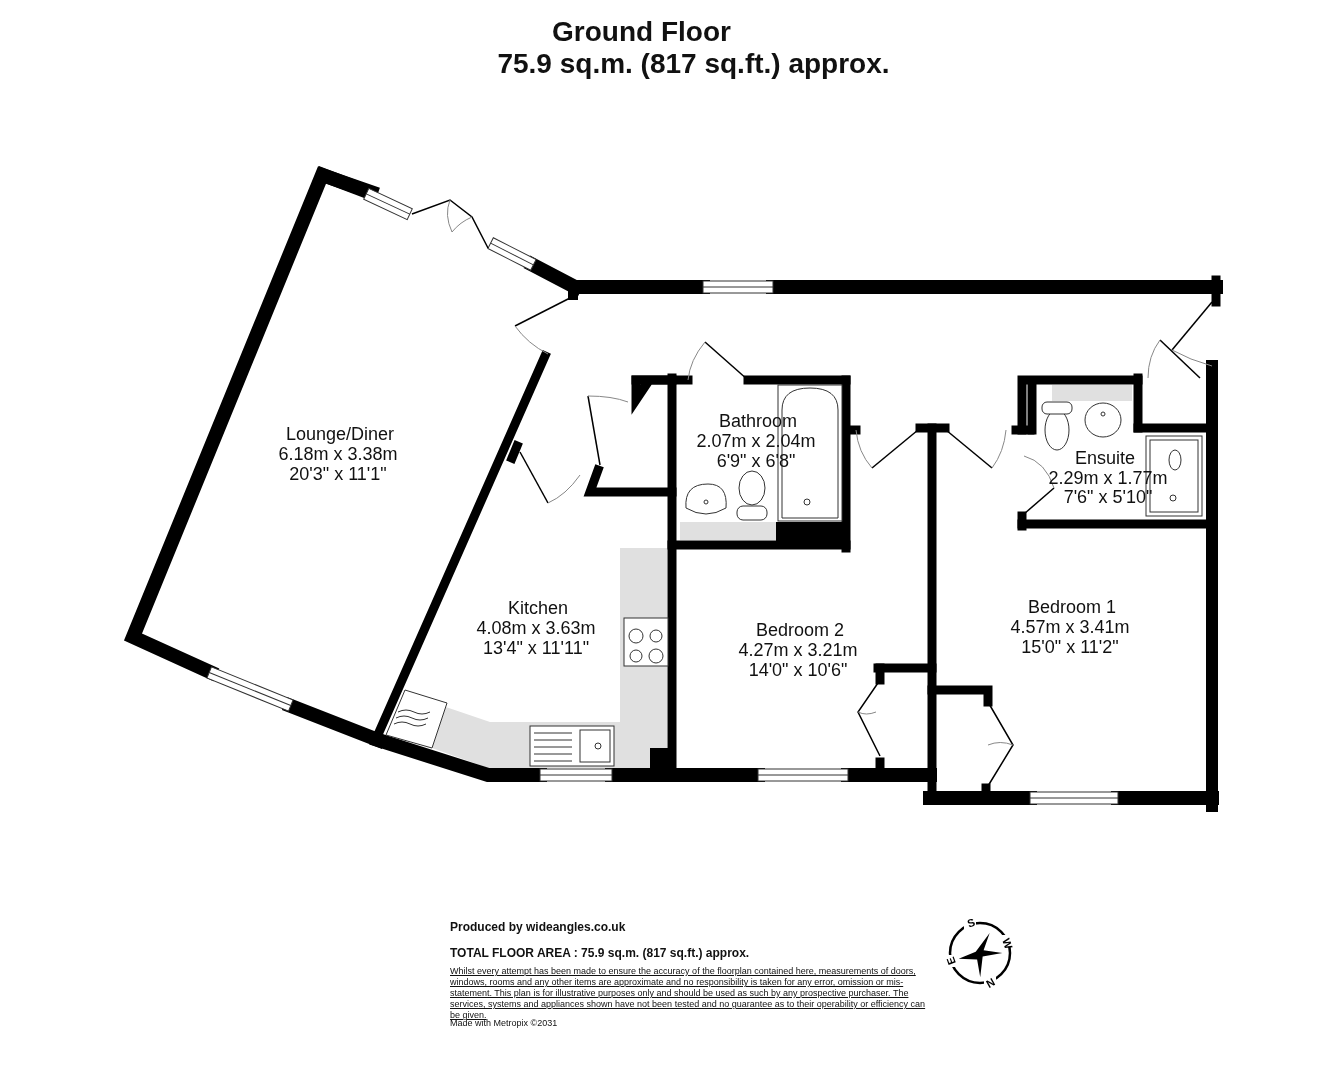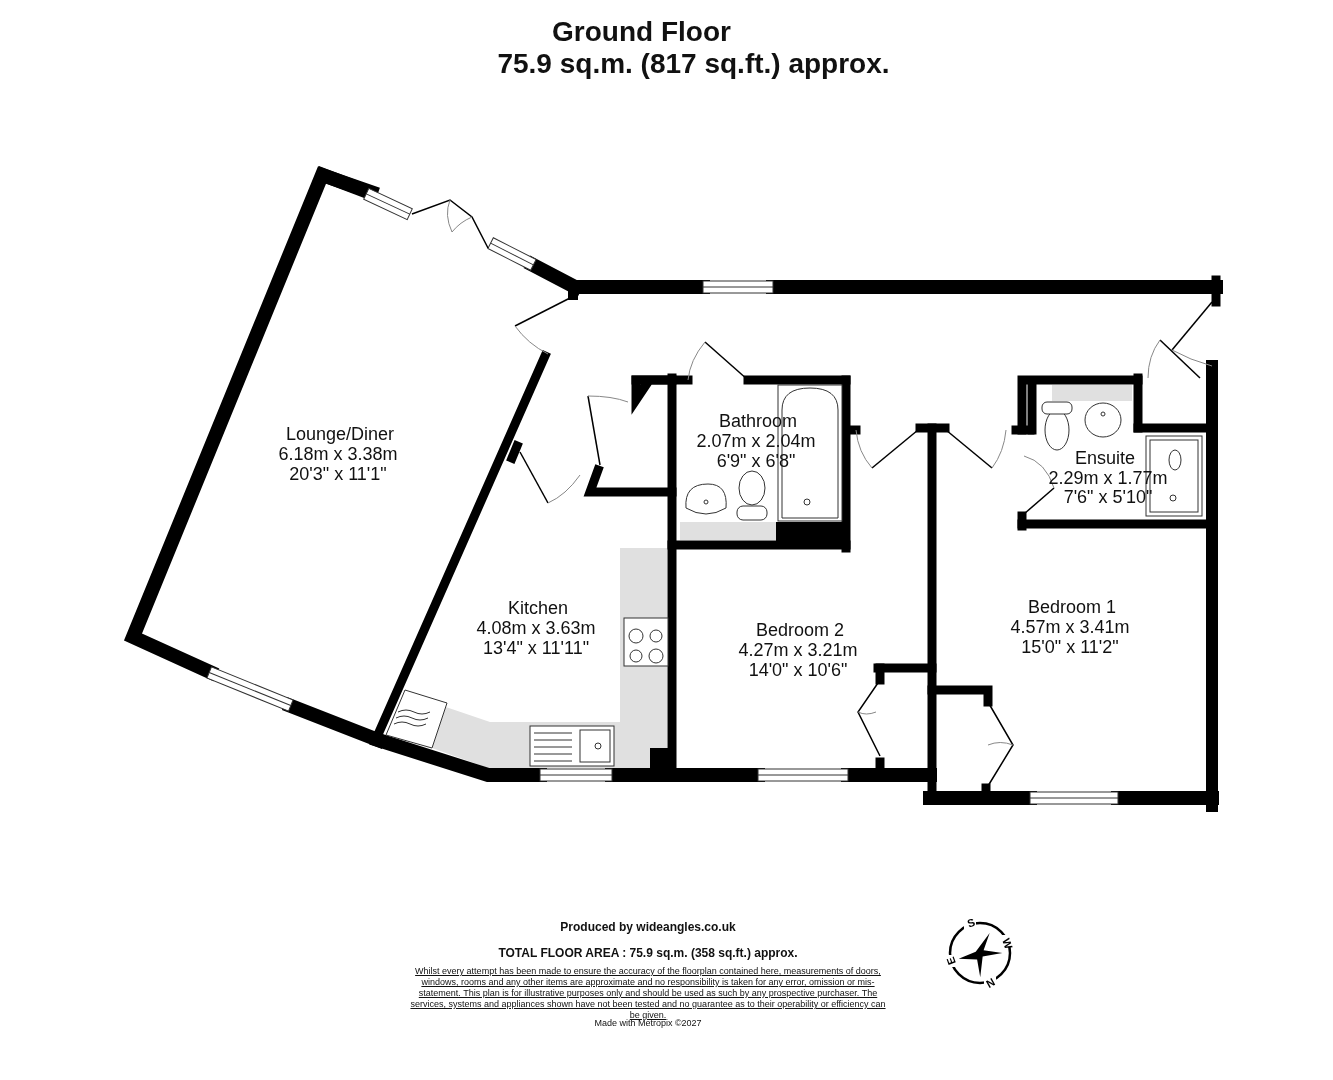--- a/index.html
+++ b/index.html
@@ -2,21 +2,21 @@
 <html><head>
 <meta charset="utf-8">
 <style>
   html, body { margin: 0; padding: 0; background: #ffffff; }
   body { width: 1333px; height: 1080px; position: relative; overflow: hidden; font-family: "Liberation Sans", sans-serif; color: #111; }
   .title { position: absolute; left: 0; width: 1333px; text-align: center; font-weight: bold; font-size: 28px; line-height: 32px; }
   .t1 { top: 16px; left: -25px; }
   .t2 { top: 48px; left: 27px; }
   svg.plan { position: absolute; left: 0; top: 0; }
   .room-label { font-family: "Liberation Sans", sans-serif; font-size: 18px; fill: #111; }
-  .footer { position: absolute; left: 408px; width: 480px; text-align: center; }
+  .footer { position: absolute; left: 450px; width: 480px; text-align: left; }
   .produced { top: 920px; font-weight: bold; font-size: 12px; }
   .total { top: 946px; font-weight: bold; font-size: 12px; }
   .disclaimer { top: 966px; font-size: 9px; line-height: 11px; text-decoration: underline; }
   .made { top: 1018px; font-size: 9px; }
   .compass { position: absolute; left: 940px; top: 915px; }
 </style>
 </head>
 <body>
 
 <div class="title t1">Ground Floor</div>
@@ -206,23 +206,23 @@
     <text class="room-label" x="1108" y="484">2.29m  x 1.77m</text>
     <text class="room-label" x="1108" y="503">7'6"  x 5'10"</text>
 
     <text class="room-label" x="1072" y="613">Bedroom 1</text>
     <text class="room-label" x="1070" y="633">4.57m  x 3.41m</text>
     <text class="room-label" x="1070" y="653">15'0"  x 11'2"</text>
   </g>
 </svg>
 
 <div class="footer produced">Produced by wideangles.co.uk</div>
-<div class="footer total">TOTAL FLOOR AREA : 75.9 sq.m. (358 sq.ft.) approx.</div>
+<div class="footer total">TOTAL FLOOR AREA : 75.9 sq.m. (817 sq.ft.) approx.</div>
 <div class="footer disclaimer">Whilst every attempt has been made to ensure the accuracy of the floorplan contained here, measurements of doors, windows, rooms and any other items are approximate and no responsibility is taken for any error, omission or mis-statement. This plan is for illustrative purposes only and should be used as such by any prospective purchaser. The services, systems and appliances shown have not been tested and no guarantee as to their operability or efficiency can be given.</div>
-<div class="footer made">Made with Metropix ©2027</div>
+<div class="footer made">Made with Metropix ©2031</div>
 
 <svg class="compass" width="80" height="80" viewBox="0 0 80 80">
   <circle cx="40" cy="38" r="30" fill="none" stroke="#000" stroke-width="2.5"></circle>
   <polygon points="53,20 44,36 62,42 42,42 36,62 36,44 18,40 36,36" fill="#000" transform="rotate(-10 40 38)"></polygon>
   <rect x="24" y="2" width="12" height="12" fill="#fff"></rect>
   <text x="28" y="13" font-size="11" font-weight="bold" font-family="Liberation Sans, sans-serif" transform="rotate(-20 28 10)">S</text>
   <rect x="62" y="20" width="12" height="12" fill="#fff"></rect>
   <text x="64" y="32" font-size="11" font-weight="bold" font-family="Liberation Sans, sans-serif" transform="rotate(70 68 27)">W</text>
   <rect x="44" y="60" width="12" height="12" fill="#fff"></rect>
   <text x="46" y="72" font-size="11" font-weight="bold" font-family="Liberation Sans, sans-serif" transform="rotate(-30 50 67)">N</text>

